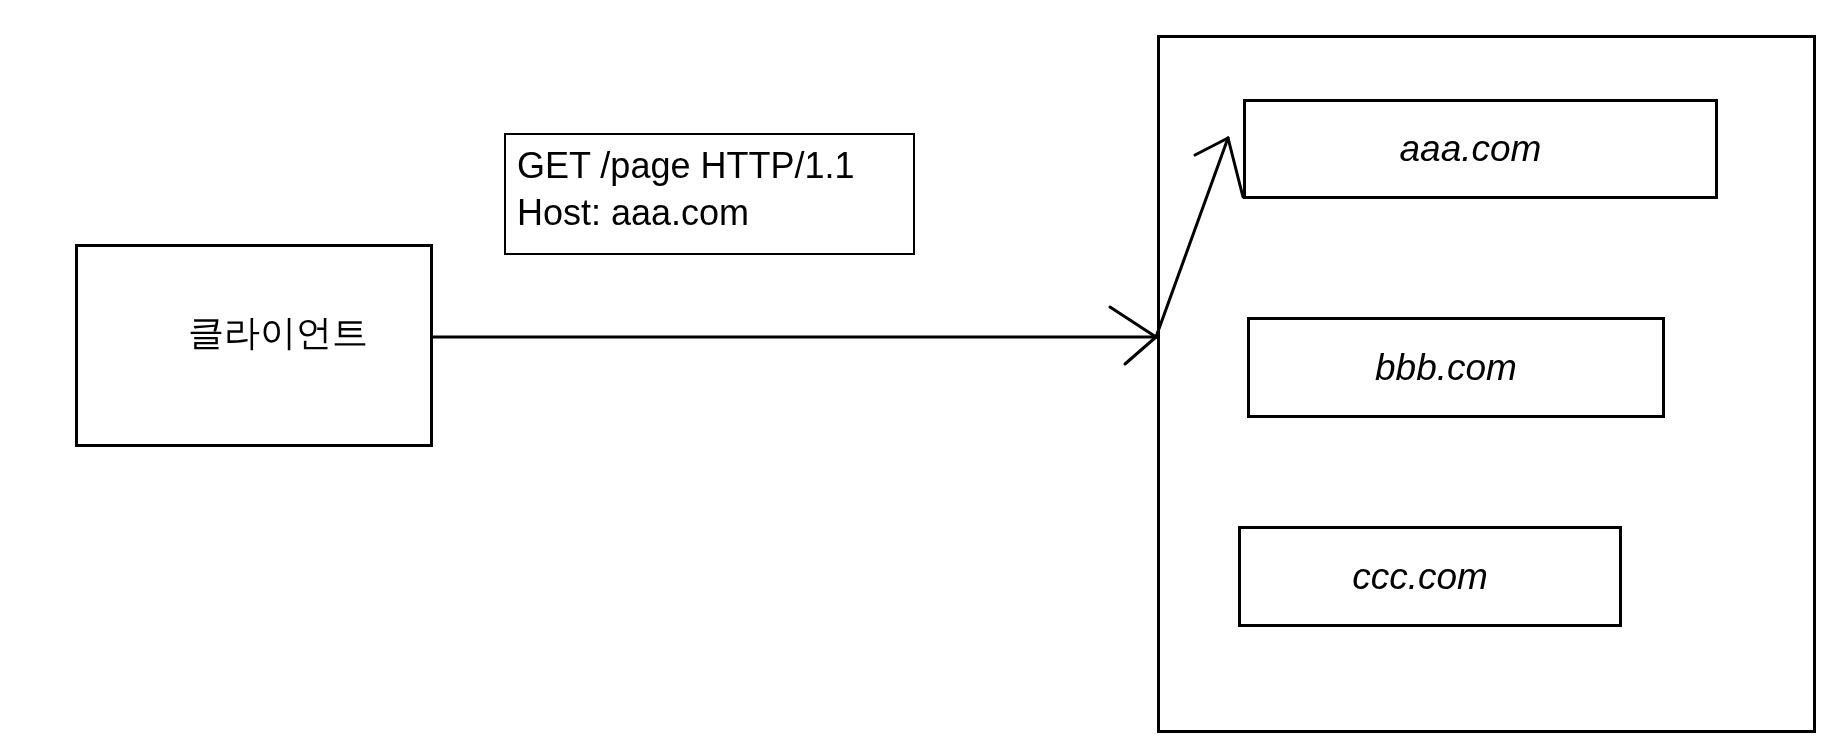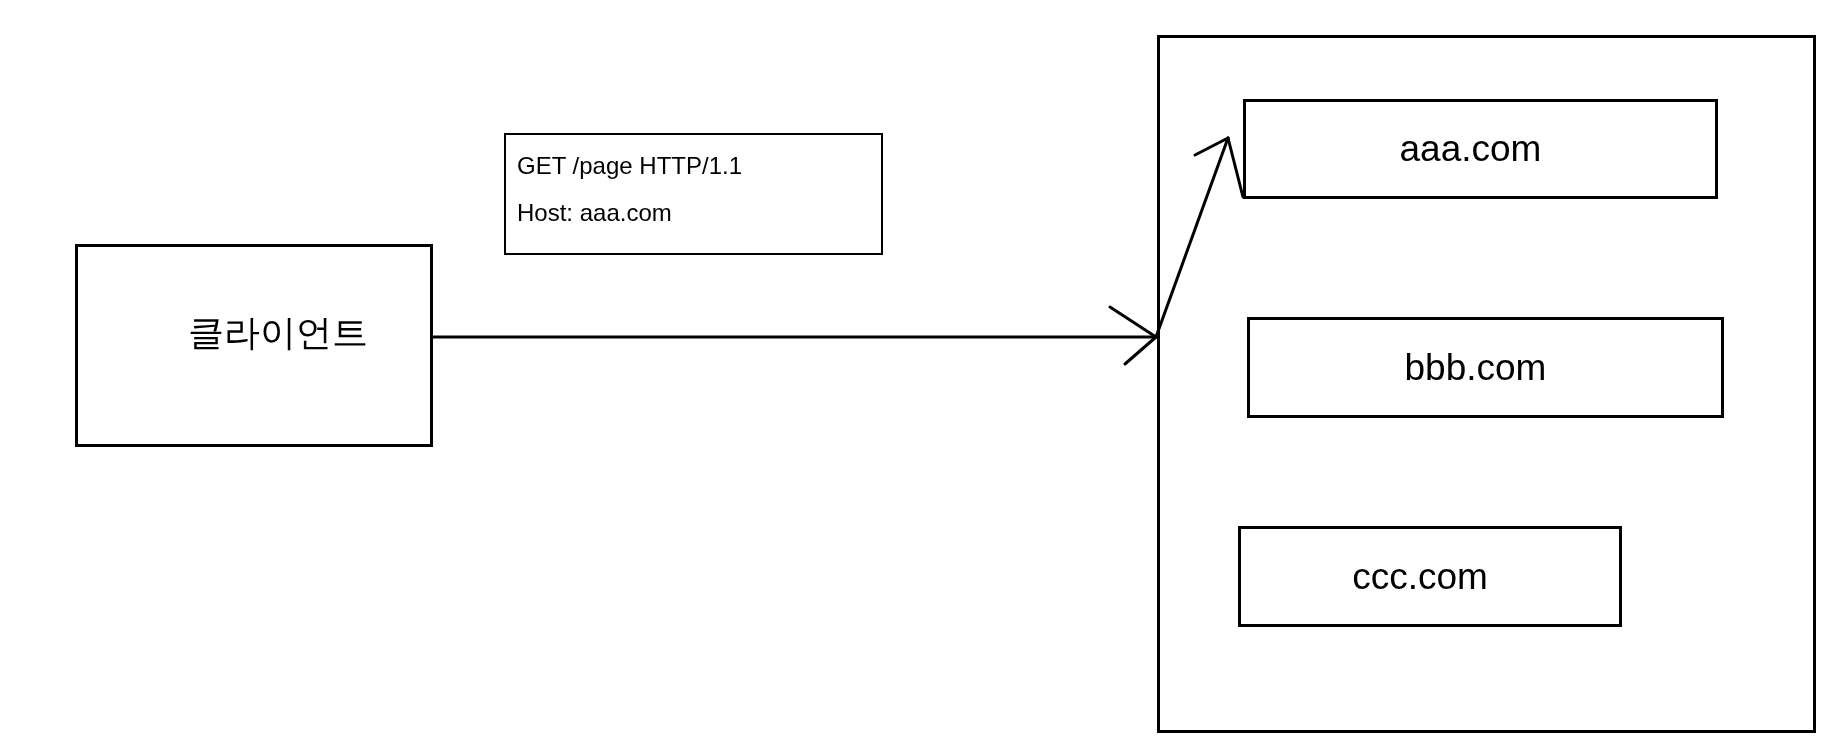--- a/index.html
+++ b/index.html
@@ -43,25 +43,25 @@
     padding-left: 48px;
   }
   .client-box .label {
     font-size: 36px;
     transform: translateY(-12px);
     letter-spacing: 0px;
   }
   .request-box {
     left: 504px;
     top: 133px;
-    width: 379px;
+    width: 411px;
     height: 122px;
     border: 2px solid #000000;
     padding: 7px 0 0 11px;
-    font-size: 24px;
+    font-size: 36px;
     line-height: 47px;
     white-space: nowrap;
   }
   .server-box {
     left: 1157px;
     top: 35px;
     width: 659px;
     height: 698px;
     border: 3px solid #000000;
     background: transparent;
@@ -75,31 +75,32 @@
   }
   .host-aaa {
     left: 1243px;
     top: 99px;
     width: 475px;
     height: 100px;
   }
   .host-bbb {
     left: 1247px;
     top: 317px;
-    width: 477px;
+    width: 418px;
     height: 101px;
   }
   .host-ccc {
     left: 1238px;
     top: 526px;
     width: 384px;
     height: 101px;
   }
   .host-box .label {
     transform: translateX(-10px);
+    font-style: italic;
   }
 </style>
 </head>
 <body>
 
 <div id="canvas">
 
   <div class="box server-box"></div>
 
   <div class="box client-box">

